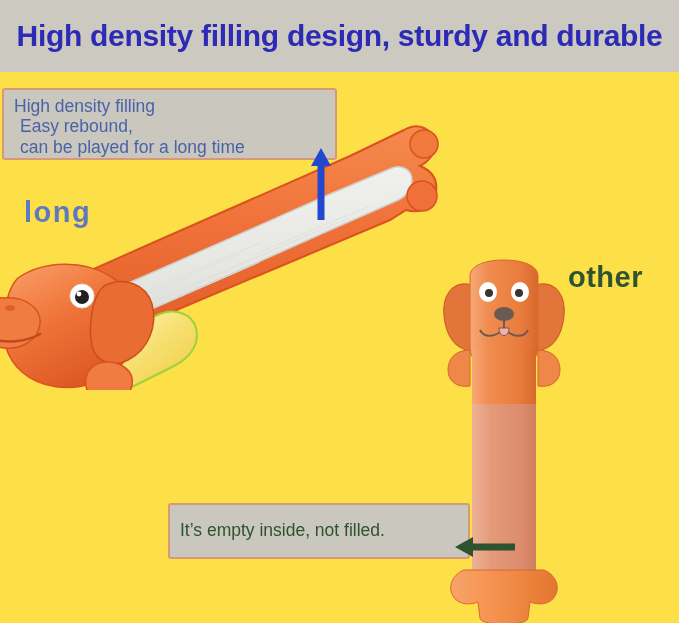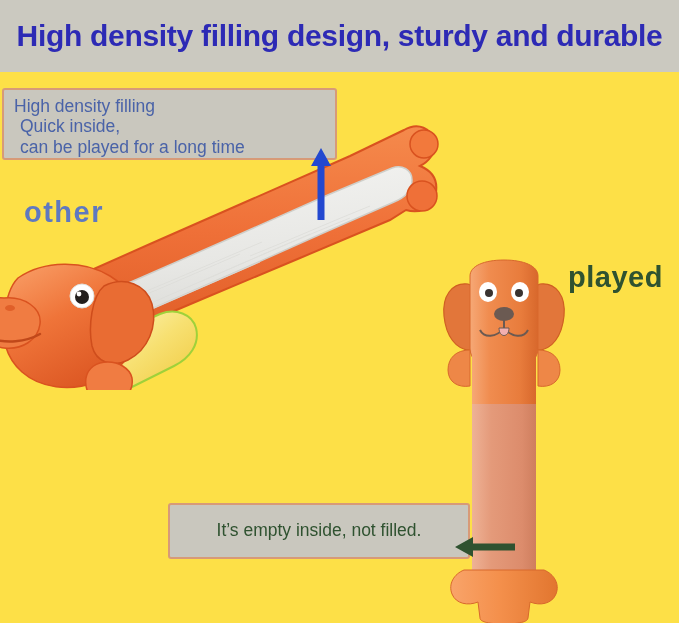--- a/index.html
+++ b/index.html
@@ -72,21 +72,20 @@
   #callout-top .ln2, #callout-top .ln3 { padding-left: 6px; }
 
   #callout-bottom {
     left: 168px;
     top: 503px;
     width: 302px;
     height: 56px;
     display: flex;
     flex-direction: column;
     justify-content: center;
-    align-items: center;
   }
   #callout-bottom .callout-line {
     color: #2f5230;
     font-weight: 500;
     font-size: 17.5px;
   }
   #callout-bottom .ln2 { padding-left: 8px; }
 
   
   #arrow-blue-up {
@@ -344,32 +343,32 @@
              L 40 360
              C 40 364, 50 366, 64 366
              C 78 366, 88 364, 88 360
              L 90 344
              C 100 348, 112 346, 116 336
              C 120 326, 114 316, 104 312 Z" fill="url(#otherFoot)" stroke="#d8682c" stroke-width="1"></path>
   </svg>
 
   <div class="callout" id="callout-top">
     <div class="callout-line ln1">High density filling</div>
-    <div class="callout-line ln2">Quick inside,</div>
+    <div class="callout-line ln2">Easy rebound,</div>
     <div class="callout-line ln3">can be played for a long time</div>
   </div>
 
   <svg id="arrow-blue-up" viewBox="0 0 22 72">
     <path d="M 11 0 L 21 18 L 14.5 18 L 14.5 72 L 7.5 72 L 7.5 18 L 1 18 Z" fill="#2348d0"></path>
   </svg>
 
   <div class="callout" id="callout-bottom">
     <div class="callout-line ln1">It’s empty inside, not filled.</div>
   </div>
 
   <svg id="arrow-green-left" viewBox="0 0 60 22">
     <path d="M 0 11 L 18 1 L 18 7.5 L 60 7.5 L 60 14.5 L 18 14.5 L 18 21 Z" fill="#2f5230"></path>
   </svg>
 
-  <div id="label-ours">other</div>
-  <div id="label-other">played</div>
+  <div id="label-ours">long</div>
+  <div id="label-other">other</div>
 
 </div>
 
 </body></html>

